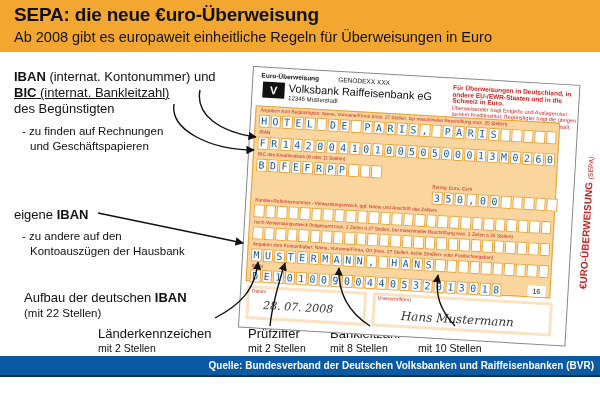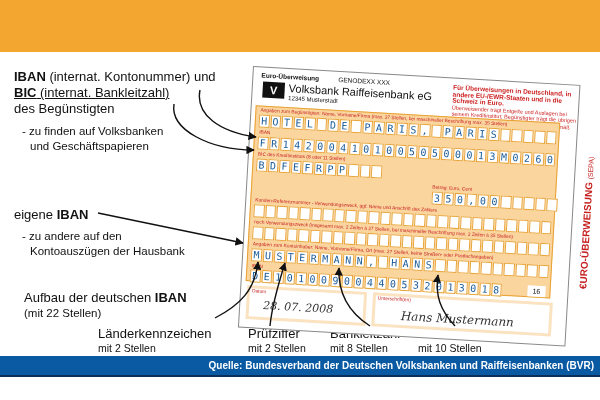--- a/index.html
+++ b/index.html
@@ -38,30 +38,32 @@
   .sign-box { position: absolute; left: 132px; top: 218px; width: 180px; height: 34px; border: 3px solid #fbe3c1; }
   .hand { position: absolute; font-family: "DejaVu Serif", serif; font-style: italic; font-size: 11px; color: #333; }
   .code16 { position: absolute; left: 286px; top: 202px; width: 18px; height: 11px; background: #fff; font-size: 7px; text-align: center; line-height: 11px; }
 
   svg.arrows { position: absolute; left: 0; top: 0; }
 </style>
 </head>
 <body>
 
 <div class="header">
+  <div class="title">SEPA: die neue €uro-Überweisung</div>
+  <div class="subtitle">Ab 2008 gibt es europaweit einheitliche Regeln für Überweisungen in Euro</div>
 </div>
 
 <div class="label" style="left:14px;top:69px;text-align:right;">
   <b>IBAN</b><span> (internat. Kontonummer) und</span>
 </div>
 <div class="label" style="left:14px;top:85px;text-decoration:underline;">
   <b>BIC</b><span> (internat. Bankleitzahl)</span>
 </div>
 <div class="label" style="left:14px;top:101px;">des Begünstigten</div>
-<div class="sub" style="left:22px;top:124px;">- zu finden auf Volksbanken</div>
+<div class="sub" style="left:22px;top:124px;">- zu finden auf Rechnungen</div>
 <div class="sub" style="left:30px;top:139px;">und Geschäftspapieren</div>
 
 <div class="label" style="left:14px;top:207px;text-align:center;">
   <span>eigene </span><b>IBAN</b>
 </div>
 <div class="sub" style="left:22px;top:229px;">- zu andere auf den</div>
 <div class="sub" style="left:30px;top:244px;">Kontoauszügen der Hausbank</div>
 
 <div class="label" style="left:24px;top:290px;">
   <span>Aufbau der deutschen </span><b>IBAN</b>

